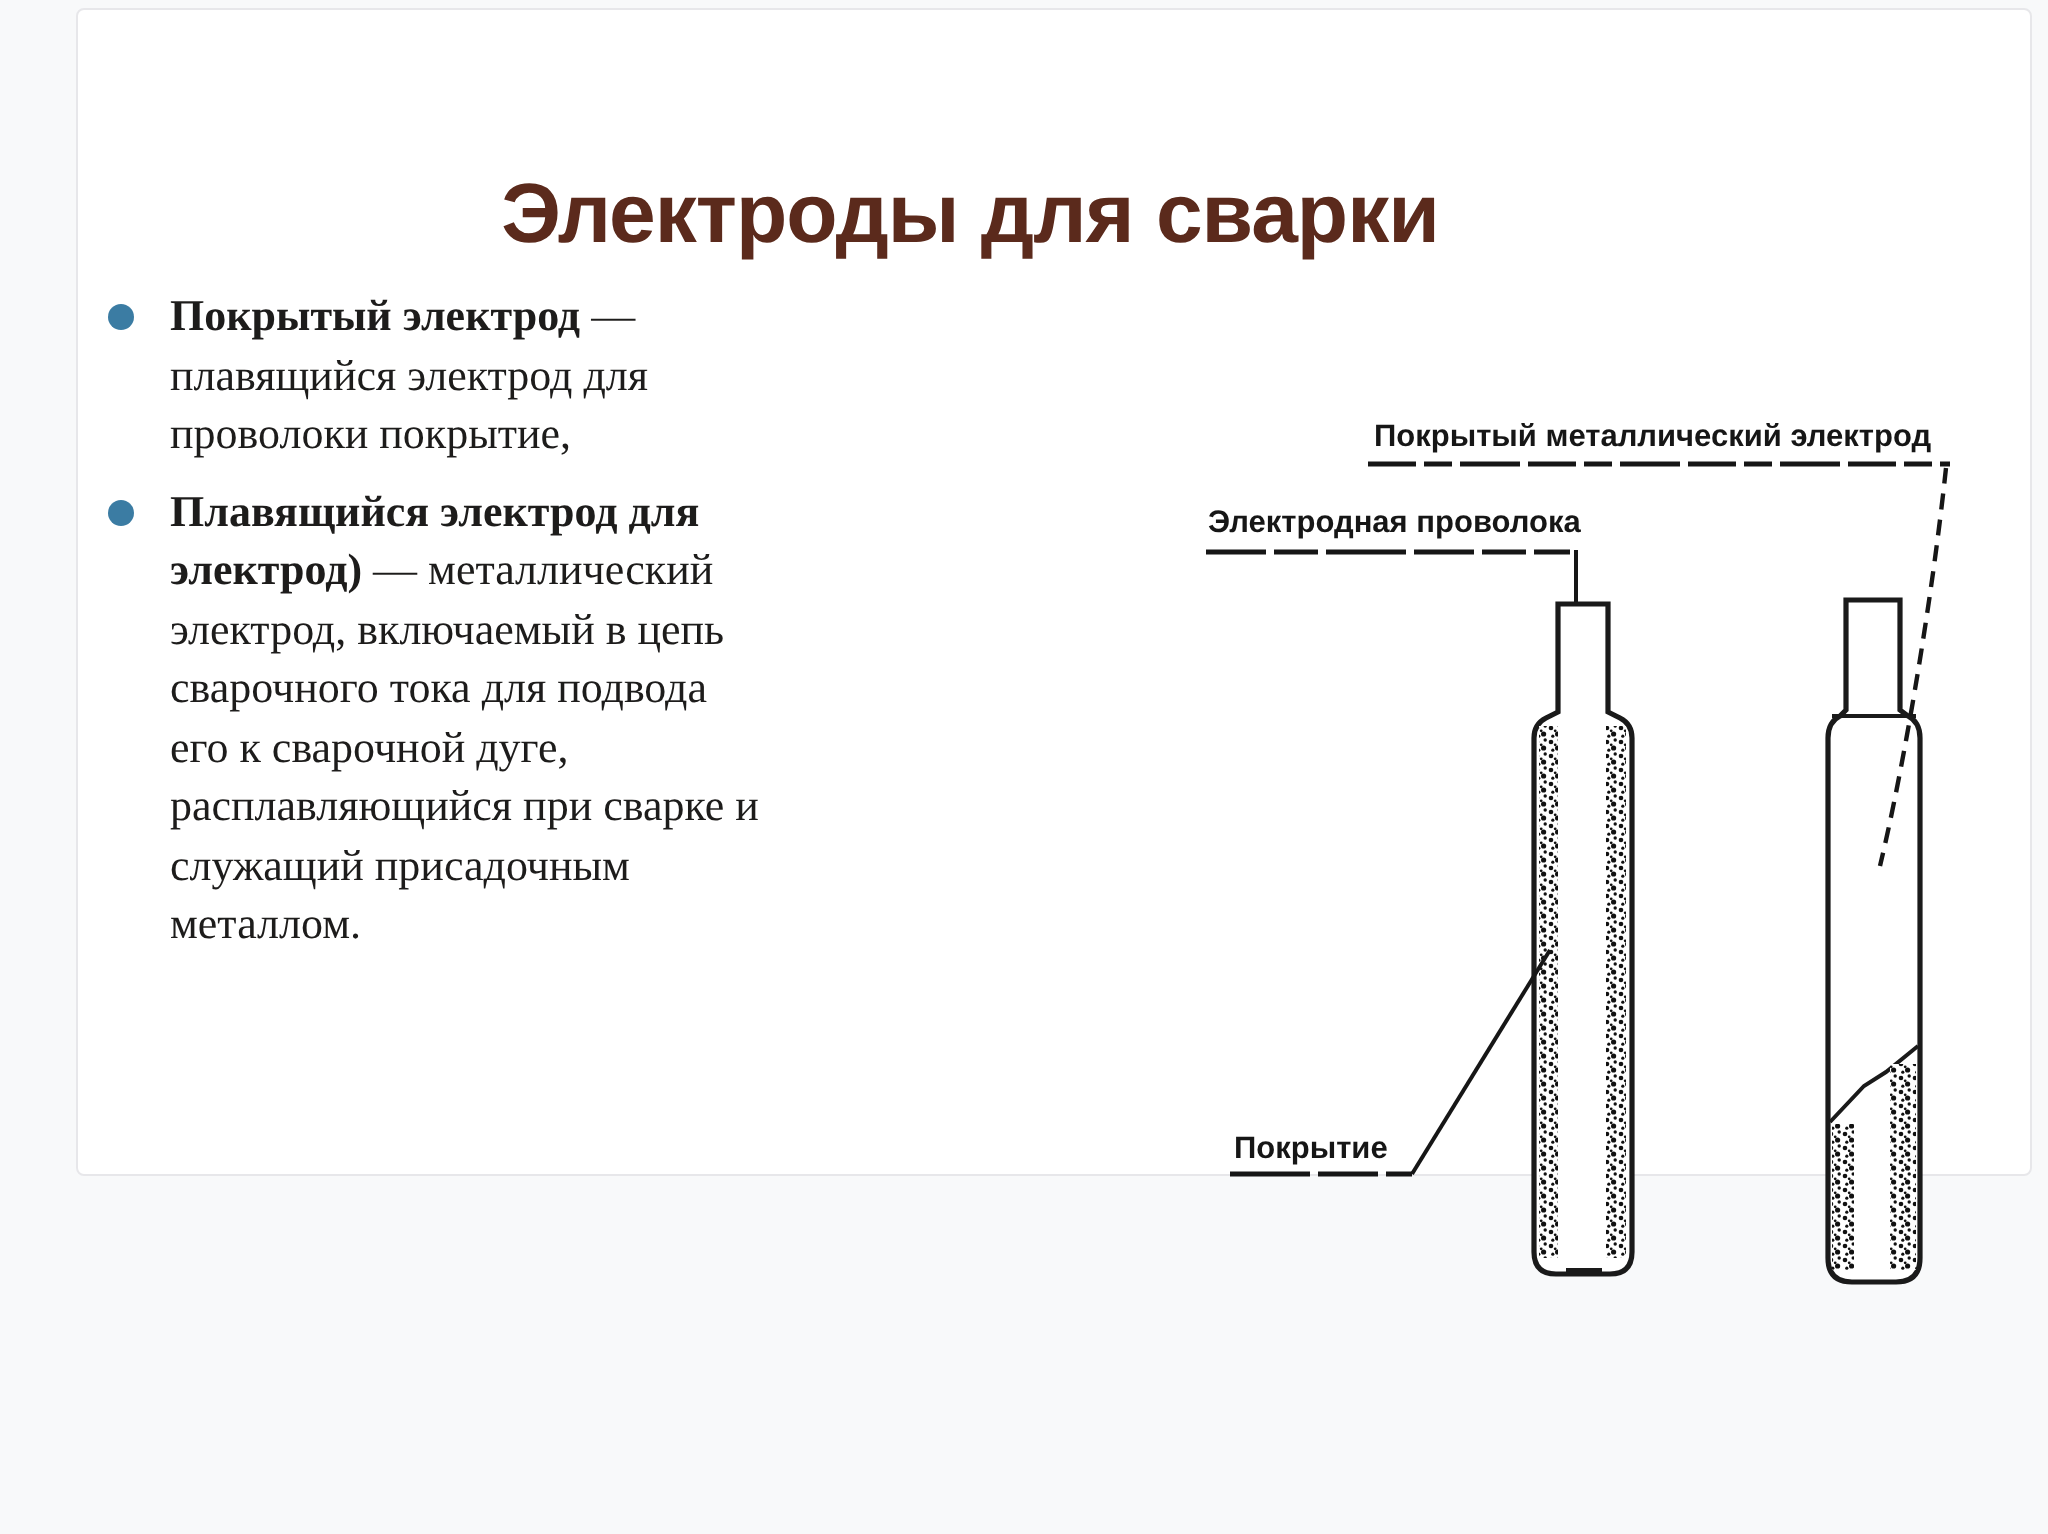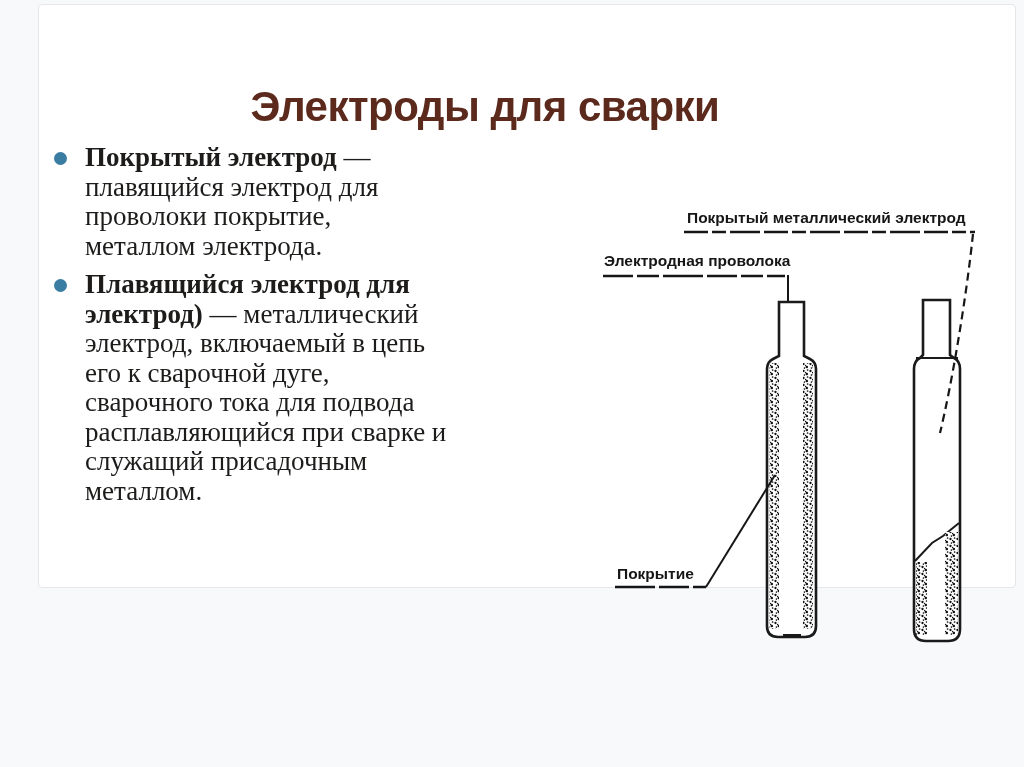--- a/index.html
+++ b/index.html
@@ -38,21 +38,21 @@
     position:relative;
     padding-left:40px;
     margin-bottom:9px;
   }
   .bullet .marker{
     position:absolute;left:9px;top:9px;
     width:13px;height:13px;border-radius:50%;
     background:var(--bullet_marker);
   }
   .btext{
-    font-size:27px;
+    font-size:22px;
     line-height:29.5px;
     color:var(--body_text);
   }
   .btext .b{font-weight:bold;}
   .diagram{
     position:absolute;left:517px;top:186px;width:430px;height:480px;
   }
   .diagram text{
     font-family:"Liberation Sans",sans-serif;
     font-weight:bold;
@@ -66,31 +66,30 @@
 
   <div class="title">Электроды для сварки</div>
 
   <ul class="bullets">
       <li class="bullet">
         <span class="marker"></span>
         <div class="btext">
           <div class="line"><span class="b">Покрытый электрод</span><span> —</span></div>
           <div class="line"><span>плавящийся электрод для</span></div>
           <div class="line"><span>проволоки покрытие,</span></div>
-          <div class="line"><span>металлом электрода.</span></div>
         </div>
       </li>
       <li class="bullet">
         <span class="marker"></span>
         <div class="btext">
           <div class="line"><span class="b">Плавящийся электрод для</span></div>
           <div class="line"><span class="b">электрод)</span><span> — металлический</span></div>
           <div class="line"><span>электрод, включаемый в цепь</span></div>
+          <div class="line"><span>сварочного тока для подвода</span></div>
           <div class="line"><span>его к сварочной дуге,</span></div>
-          <div class="line"><span>сварочного тока для подвода</span></div>
           <div class="line"><span>расплавляющийся при сварке и</span></div>
           <div class="line"><span>служащий присадочным</span></div>
           <div class="line"><span>металлом.</span></div>
         </div>
       </li>
     </ul>
 
   <svg class="diagram" viewBox="517 186 430 480" xmlns="http://www.w3.org/2000/svg">
     <defs>
       <pattern id="stip" width="7" height="7" patternUnits="userSpaceOnUse">

